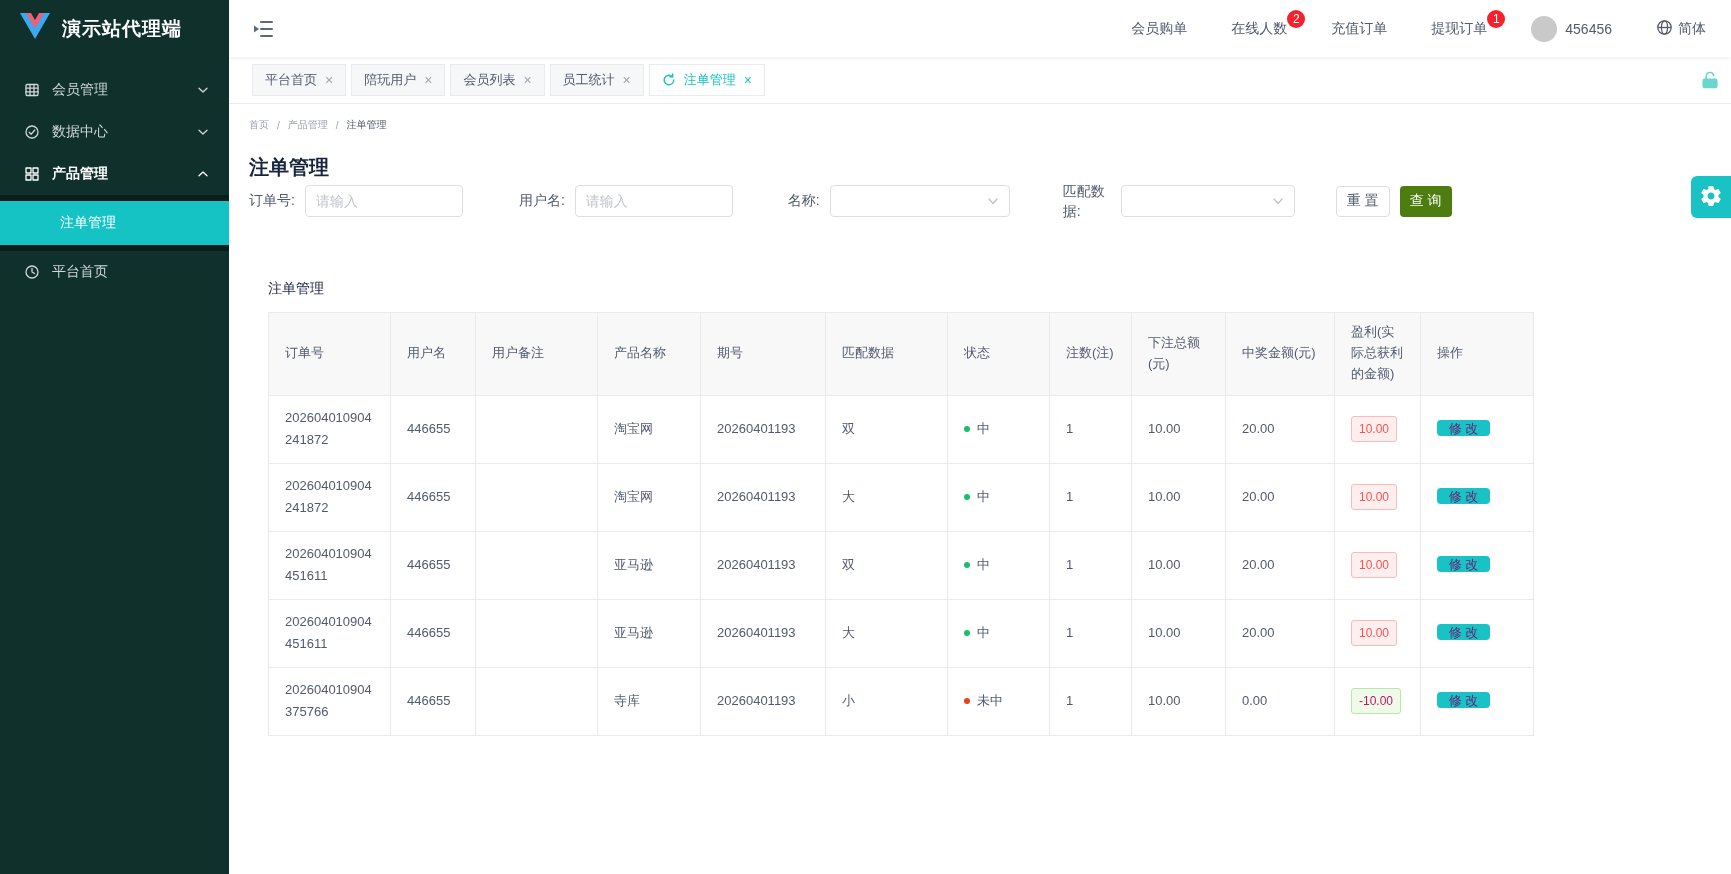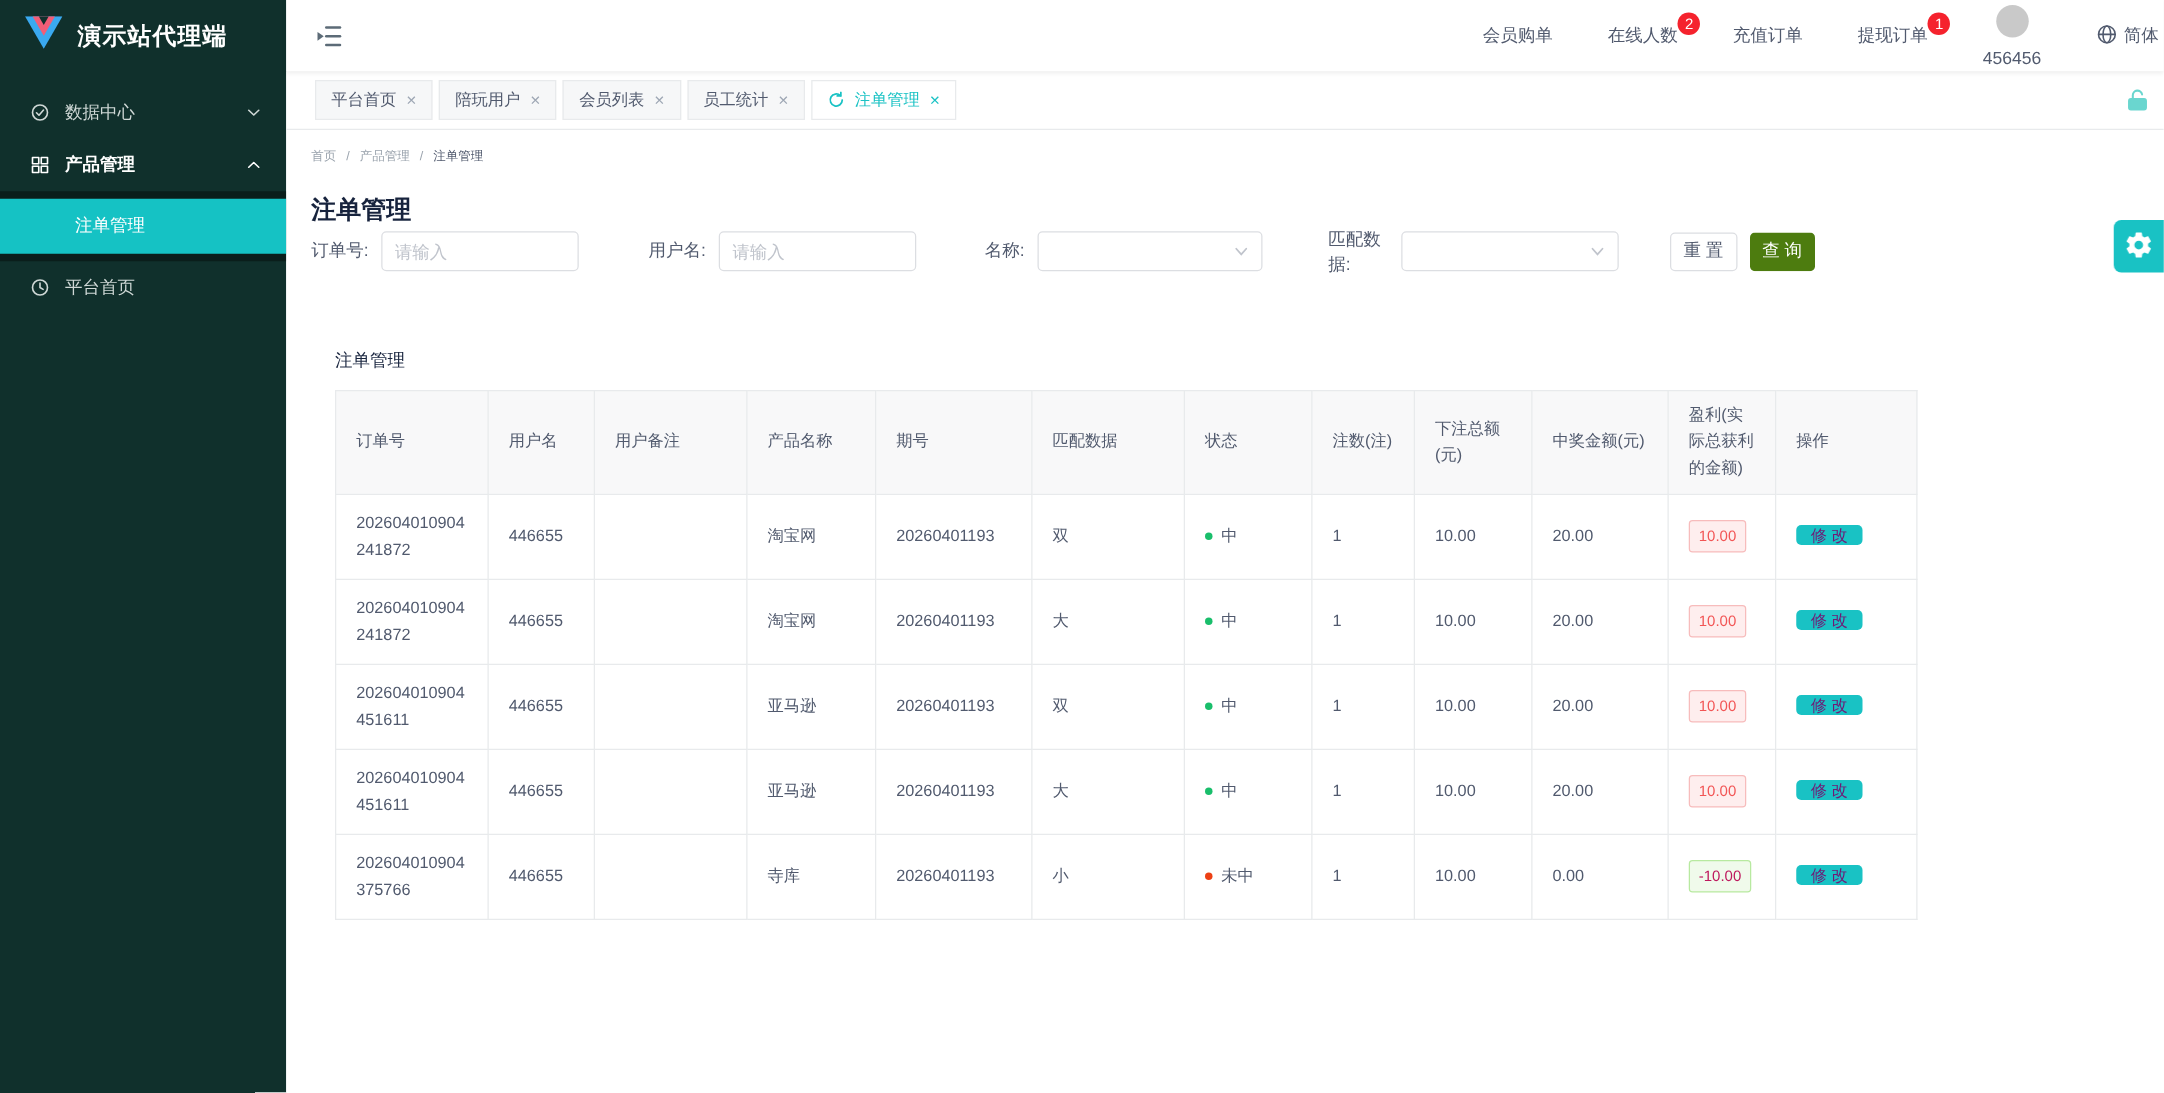--- a/index.html
+++ b/index.html
@@ -18,28 +18,28 @@
   .menu-item.parent-active { color:#fff; font-weight:bold; }
   .submenu { background:#0a1e1b; padding:6px 0; }
   .submenu-item { height:44px; display:flex; align-items:center; padding-left:60px;
     font-size:14px; cursor:pointer; }
   .submenu-item.active { background:#15c2c4; color:#fff; }
   .mi-icon, .chev { display:flex; align-items:center; }
 
   
   .main { flex:1; display:flex; flex-direction:column; min-width:0; }
   .topbar { height:57px; background:#fff; display:flex; align-items:center;
-    padding:0 4px 0 22px; box-shadow:0 1px 4px rgba(0,0,0,0.08); position:relative; z-index:5; }
+    padding:0 25px 0 22px; box-shadow:0 1px 4px rgba(0,0,0,0.08); position:relative; z-index:5; }
   .collapse-btn { cursor:pointer; display:flex; align-items:center; color:#5c6b77; }
   .top-right { margin-left:auto; display:flex; align-items:center; gap:44px; font-size:14px; color:#515a6e; }
   .top-item { position:relative; cursor:pointer; white-space:nowrap; }
   .top-badge { position:absolute; top:-10px; right:-18px; background:#f5222d; color:#fff;
     min-width:18px; height:18px; border-radius:9px; font-size:12px; display:flex;
     align-items:center; justify-content:center; padding:0 4px; }
-  .user-group { display:flex; align-items:center; gap:8px; cursor:pointer;flex-direction:column; }
+  .user-group { display:flex; align-items:center; gap:8px; cursor:pointer; }
   .avatar { width:26px; height:26px; border-radius:50%; background:#c9c9c9; }
   .lang-group { display:flex; align-items:center; gap:5px; cursor:pointer; }
 
   
   .tabstrip { height:47px; background:#fff; border-bottom:1px solid #e8eaec; display:flex;
     align-items:center; padding:0 40px 0 23px; gap:5px; position:relative; }
   .tab { height:32px; display:flex; align-items:center; gap:8px; padding:0 12px;
     background:#f6f7f8; border:1px solid #e8eaec; font-size:13px; color:#515a6e; cursor:pointer; }
   .tab.active { background:#fff; color:#19c2c4; }
   .tab .tab-close { color:#9ea7b4; font-size:14px; line-height:1; cursor:pointer; }
@@ -103,20 +103,37 @@
       <span>
         <svg width="30" height="28" viewBox="0 0 30 28">
           <polygon points="0,0 30,0 15,26" fill="#3aa9f0"></polygon>
           <polygon points="6,0 24,0 15,15.6" fill="#f25d77"></polygon>
           <polygon points="11,0 19,0 15,7" fill="#10302c"></polygon>
         </svg>
       </span>
       <span class="logo-title">演示站代理端</span>
     </div>
     <nav class="menu" id="side-menu">
+        <div class="menu-item">
+          <span class="mi-icon">
+            <svg width="16" height="16" viewBox="0 0 16 16" fill="none" stroke="currentColor" stroke-width="1.3" stroke-linecap="round" stroke-linejoin="round">
+              <rect x="2" y="2.5" width="12" height="11" rx="1"></rect>
+              <line x1="2" y1="6.2" x2="14" y2="6.2"></line>
+              <line x1="2" y1="9.9" x2="14" y2="9.9"></line>
+              <line x1="6" y1="2.5" x2="6" y2="13.5"></line>
+              <line x1="10" y1="2.5" x2="10" y2="13.5"></line>
+            </svg>
+          </span>
+          <span class="mi-label">会员管理</span>
+          <span class="chev">
+            <svg width="16" height="16" viewBox="0 0 16 16" fill="none" stroke="currentColor" stroke-width="1.3" stroke-linecap="round" stroke-linejoin="round">
+              <polyline points="4,6.2 8,10 12,6.2"></polyline>
+            </svg>
+          </span>
+        </div>
         <div class="menu-item">
           <span class="mi-icon">
             <svg width="16" height="16" viewBox="0 0 16 16" fill="none" stroke="currentColor" stroke-width="1.3" stroke-linecap="round" stroke-linejoin="round">
               <circle cx="8" cy="8" r="6"></circle>
               <polyline points="5.2,8.2 7.2,10.2 10.8,6"></polyline>
             </svg>
           </span>
           <span class="mi-label">数据中心</span>
           <span class="chev">
             <svg width="16" height="16" viewBox="0 0 16 16" fill="none" stroke="currentColor" stroke-width="1.3" stroke-linecap="round" stroke-linejoin="round">

